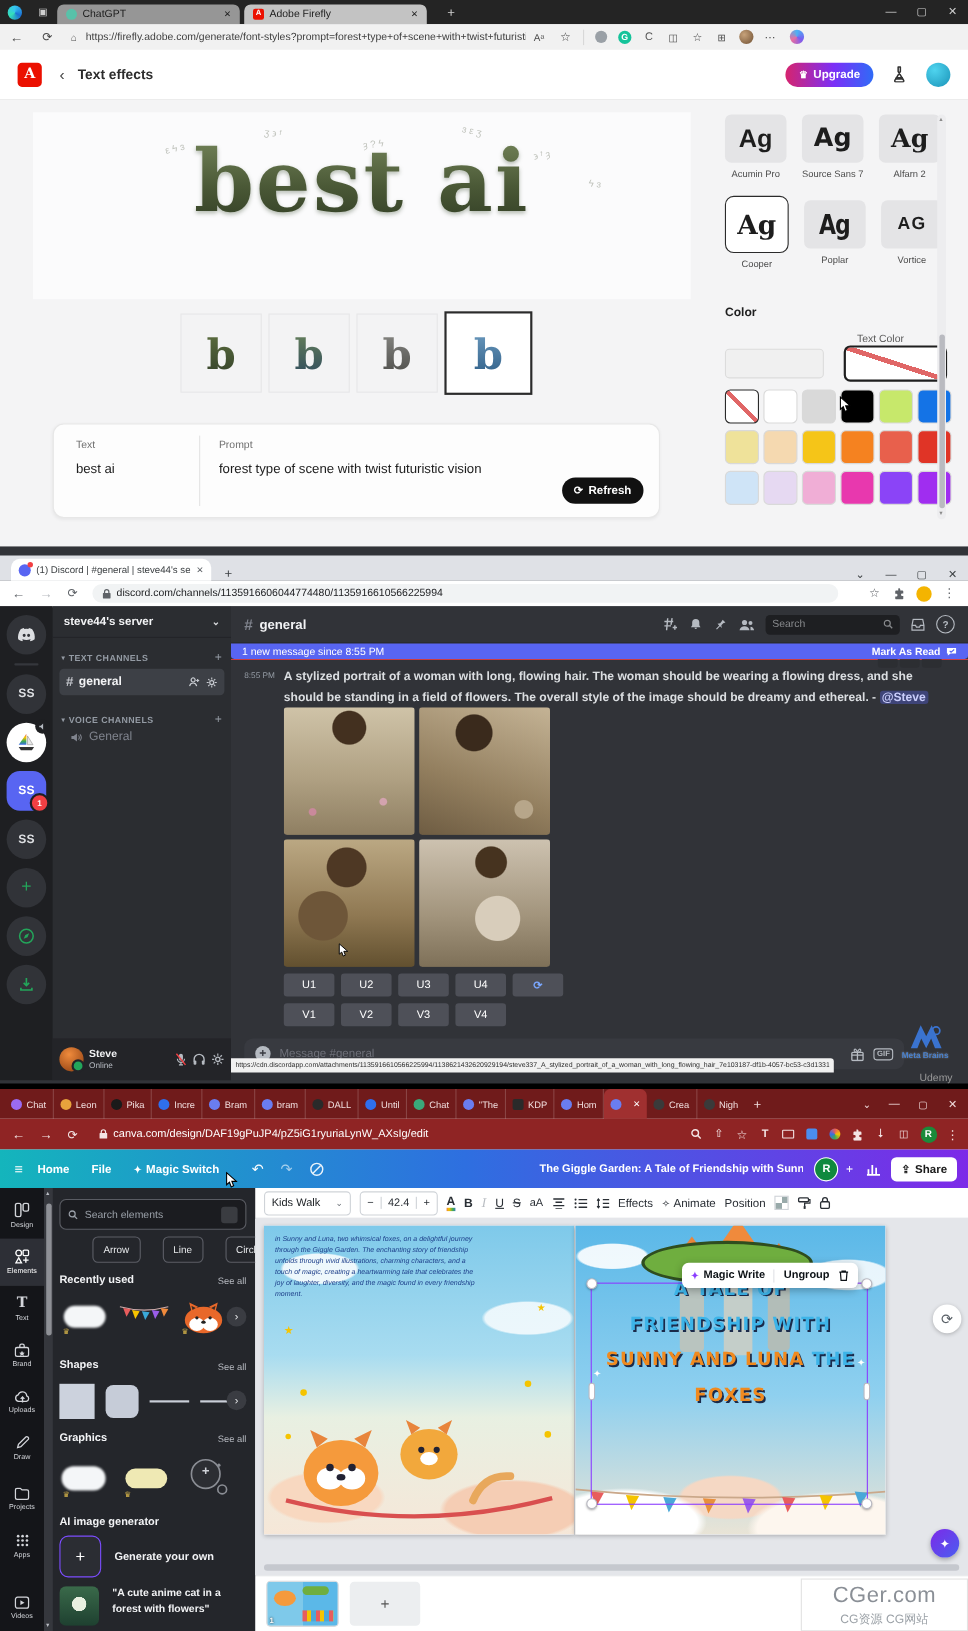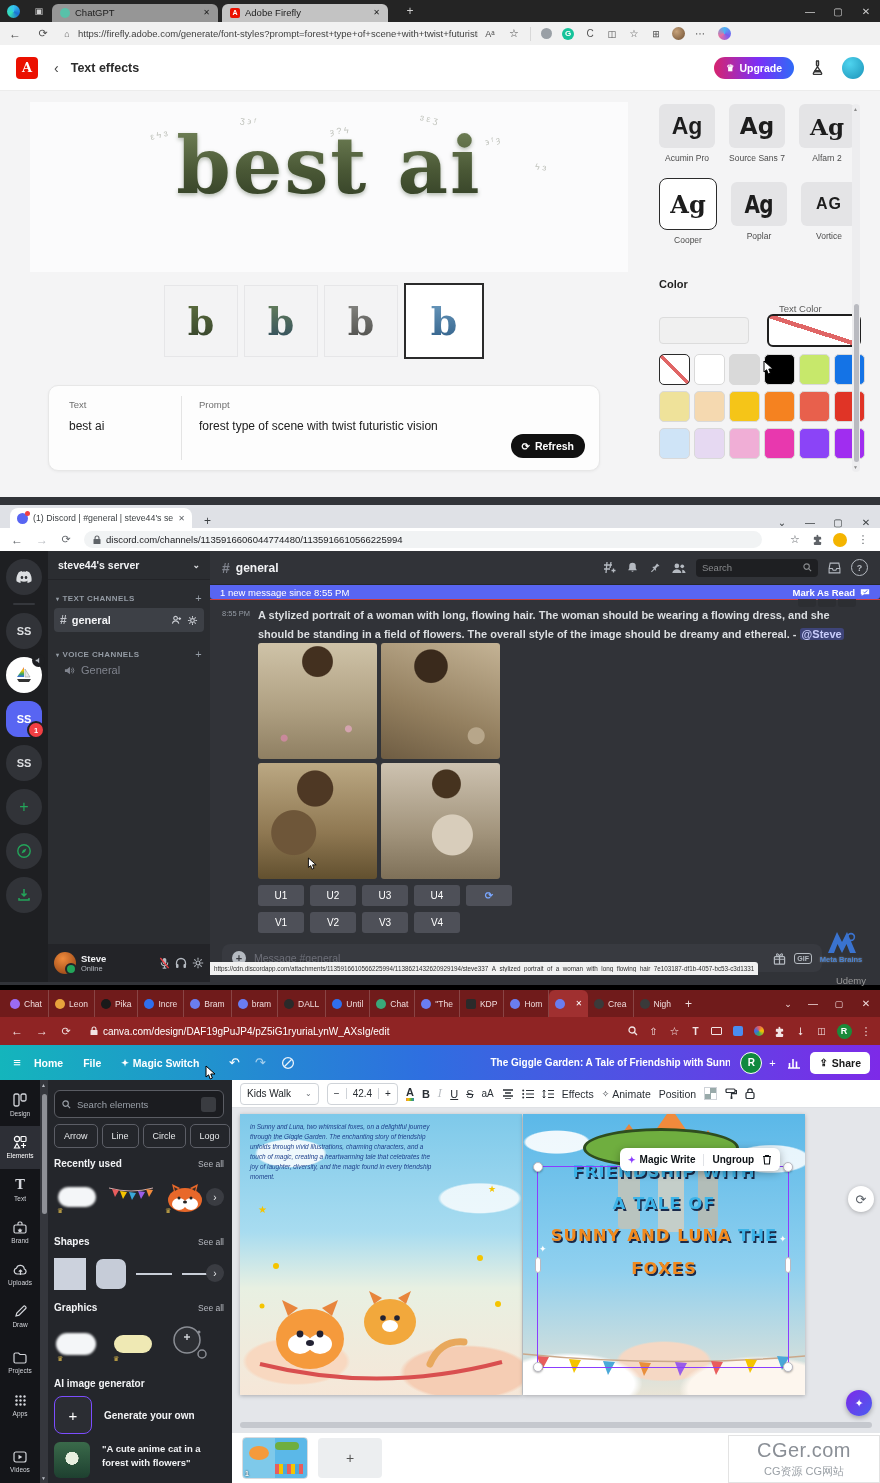--- a/index.html
+++ b/index.html
@@ -868,21 +868,21 @@
           <span style="position:absolute;left:1px;bottom:2px;font-size:5px;color:#babdc4;">▼</span>
         </div>
         <div class="pc searchel" style="top:10px;">
           <svg width="9" height="9" viewBox="0 0 10 10">
               <circle cx="4" cy="4" r="3" fill="none" stroke="#9aa0a8" stroke-width="1.3"></circle>
               <path d="M6.3 6.3L9 9" stroke="#9aa0a8" stroke-width="1.3"></path>
             </svg>
           <span style="flex:1;">Search elements</span>
           <span style="width:15px;height:15px;border-radius:3px;background:#3a3c41;flex:none;"></span>
         </div>
-        <div class="pc row" style="top:44px;gap:4px;">
+        <div class="pc row" style="top:44px;gap:20px;margin-left:30px;">
           <span class="chip">Arrow</span>
           <span class="chip">Line</span>
           <span class="chip">Circle</span>
           <span class="chip">Logo</span>
           <span style="color:#e6e8ea;font-size:10px;">›</span>
         </div>
         <div class="pc sect" style="top:78px;">
           <span class="h">Recently used</span>
           <span class="sa">See all</span>
         </div>
@@ -1071,22 +1071,22 @@
                 <rect x="95" y="18" width="26" height="100" rx="4" fill="#c4cec9"></rect>
                 <rect x="135" y="34" width="20" height="80" rx="4" fill="#b2bdb8"></rect>
                 <path d="M50 32l16-22 16 22z" fill="#e8853c"></path>
                 <path d="M90 20l18-26 18 26z" fill="#f08a3c"></path>
                 <path d="M131 36l14-20 14 20z" fill="#e8853c"></path>
                 <circle cx="108" cy="50" r="5" fill="#6e5f49"></circle>
               </svg>
             </div>
             <div class="abs" style="left:60px;top:14px;width:150px;height:34px;background:#6fae3f;border:3px solid #2f4d1f;border-radius:50%;"></div>
             <div class="abs ptitle" style="left:10px;top:42px;width:262px;">
+              <div>A TALE OF</div>
               <div>FRIENDSHIP WITH</div>
-              <div>A TALE OF</div>
               <div><span class="or">SUNNY AND LUNA </span><span>THE</span></div>
               <div class="or">FOXES</div>
             </div>
             <div class="abs" style="left:0;top:236px;width:282px;height:30px;">
               <svg width="282" height="30" viewBox="0 0 282 30">
                   <path d="M0 4q141 14 282 2" fill="none" stroke="#caa88a" stroke-width="1.5"></path>
                   <path d="M14 6l5 14 7-13z" fill="#e85d5d"></path>
                   <path d="M46 9l5 14 7-13z" fill="#f5c400"></path>
                   <path d="M80 11l5 14 7-13z" fill="#4aa8d8"></path>
                   <path d="M116 12l5 14 7-13z" fill="#e88f3c"></path>

